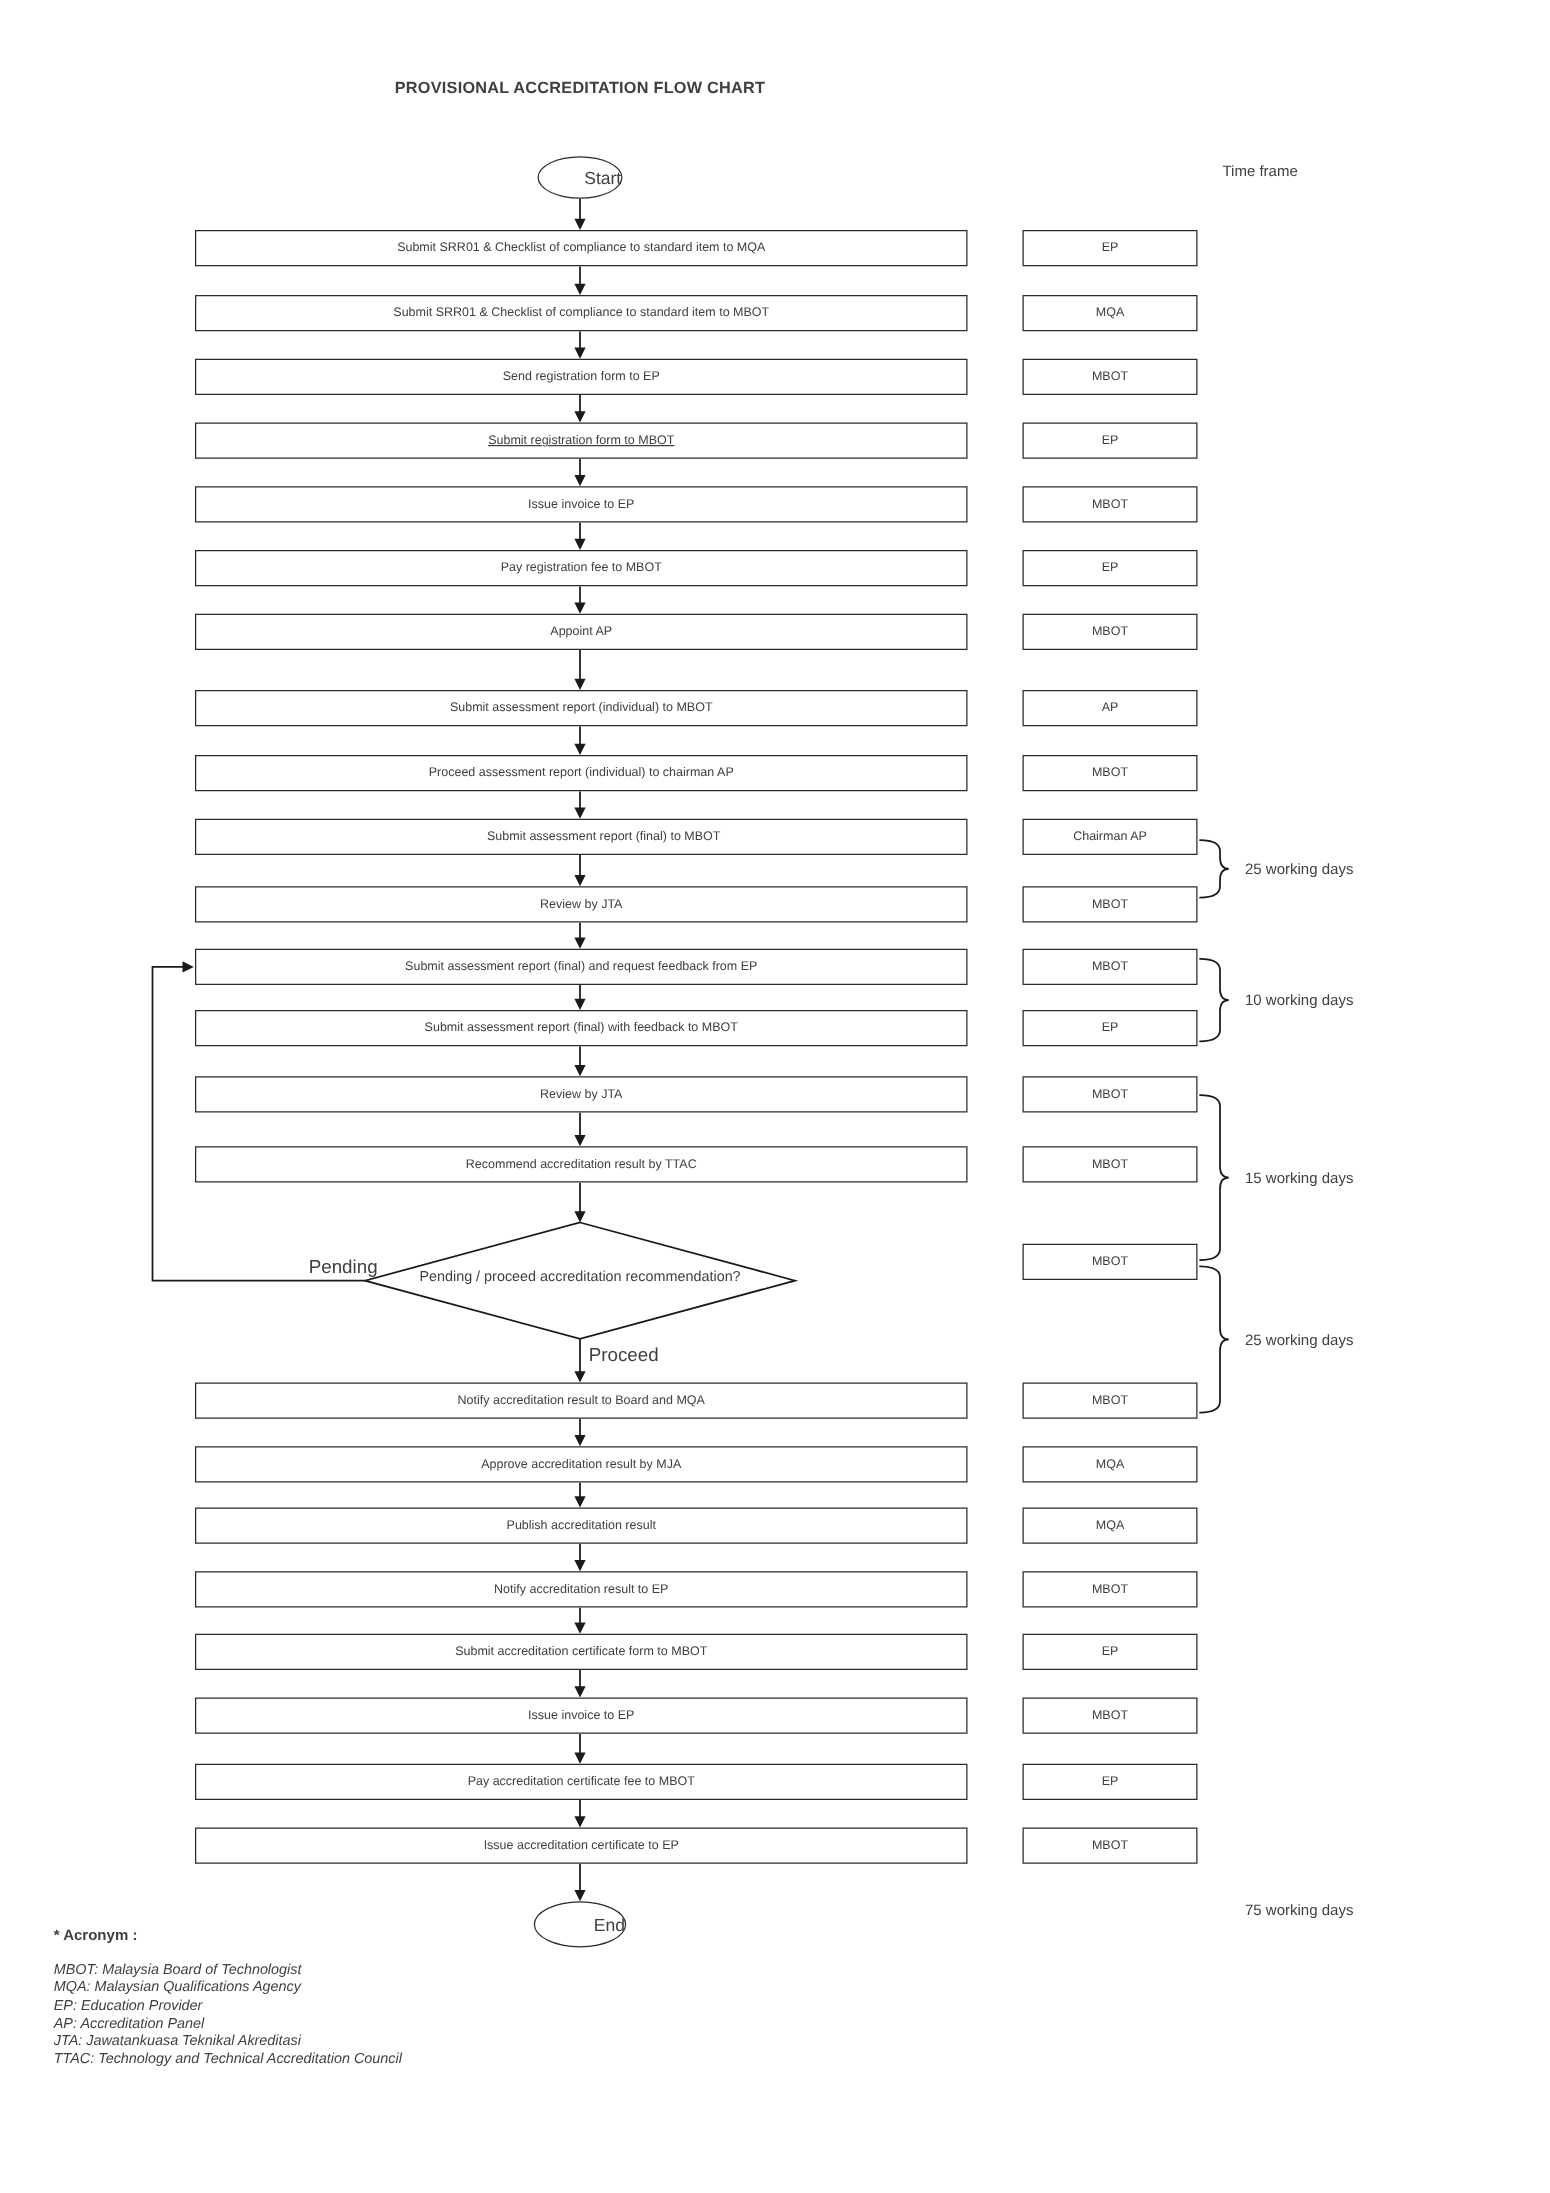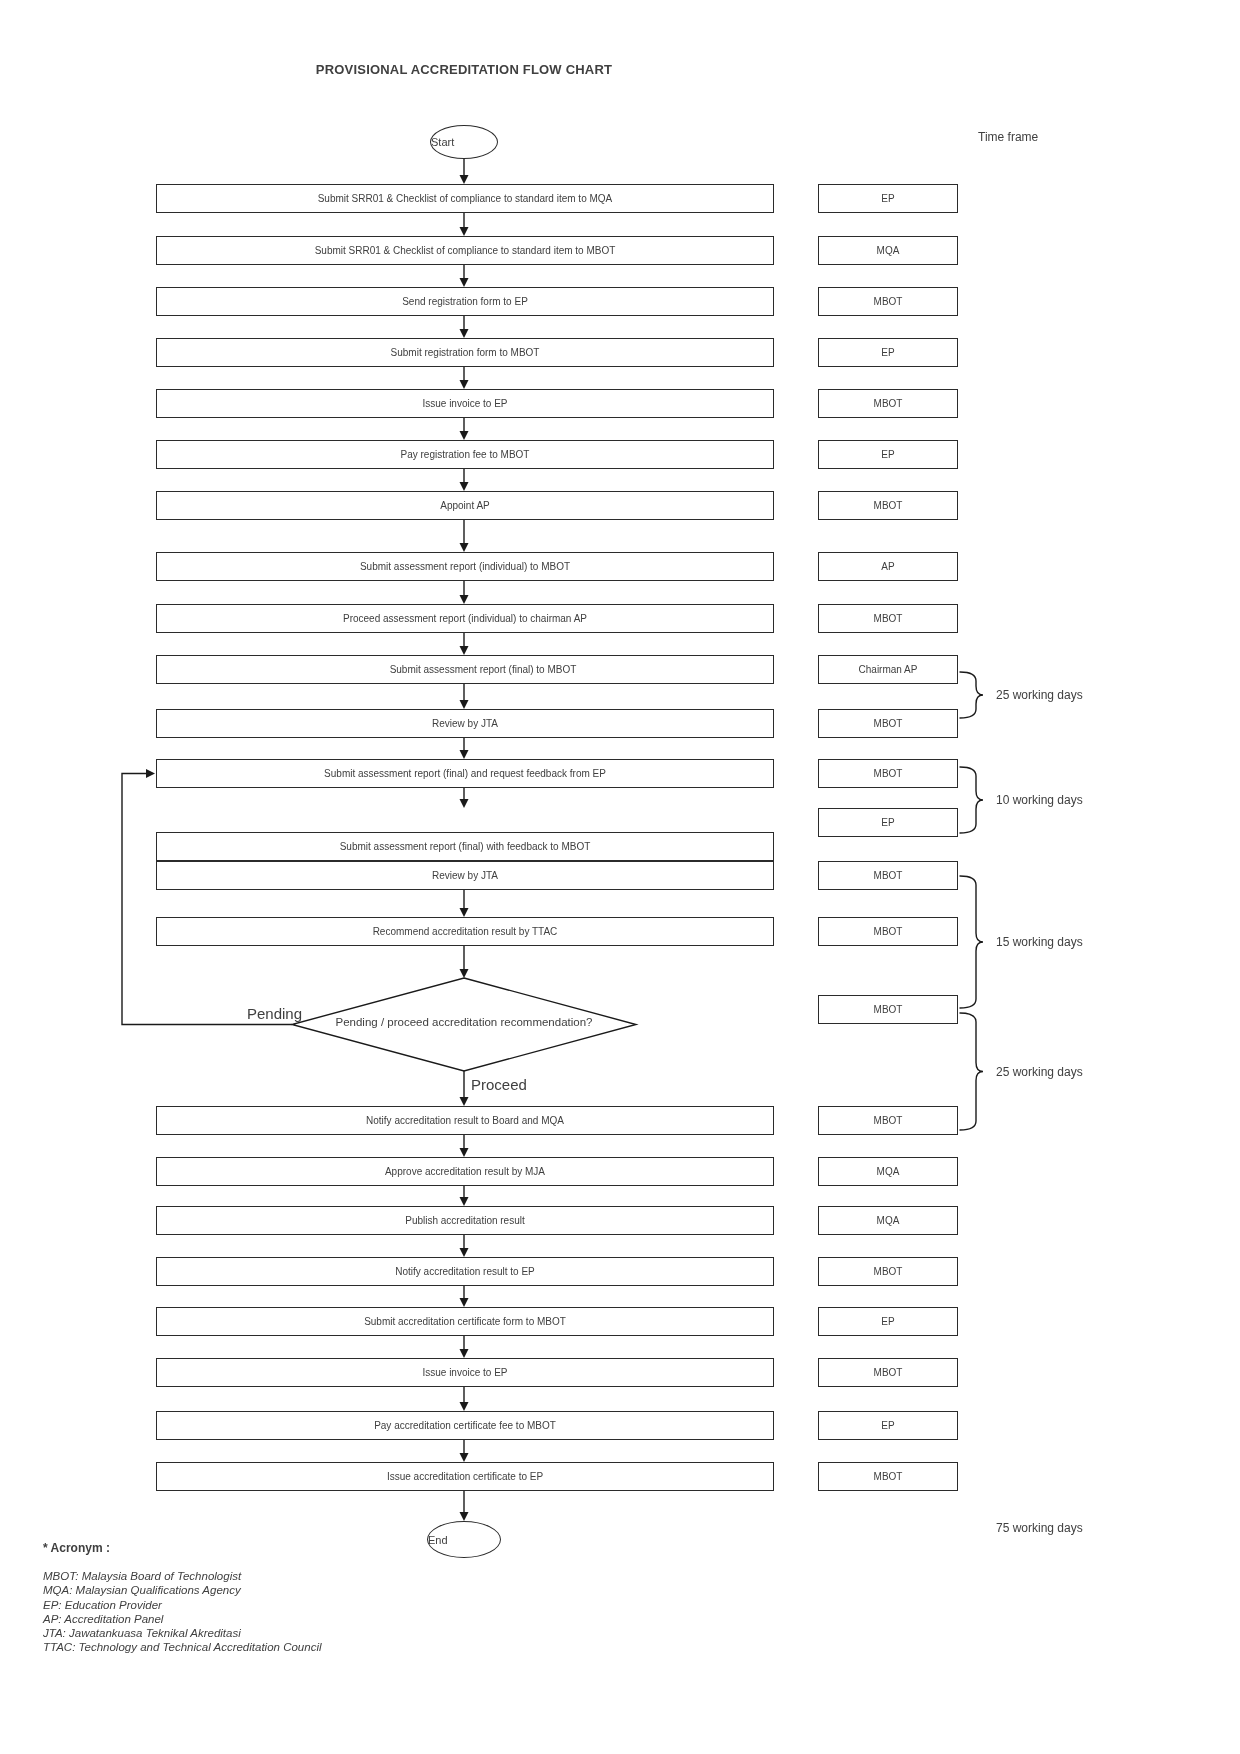--- a/index.html
+++ b/index.html
@@ -4,21 +4,21 @@
 <style>
   html,body{margin:0;padding:0;background:#fff;}
   #page{position:relative;width:1240px;height:1754px;background:#ffffff;
         font-family:"Liberation Sans",sans-serif;color:#404040;overflow:hidden;}
   .box{position:absolute;box-sizing:border-box;background:#fff;border:1.5px solid #2b2b2b;
        display:flex;align-items:center;justify-content:center;text-align:center;
        font-size:10px;line-height:1.1;}
   .flow-box{left:156px;width:618px;height:29px;}
   .actor-box{left:818px;width:140px;height:29px;}
   .oval{position:absolute;box-sizing:border-box;background:#fff;border:1.5px solid #2b2b2b;
-        border-radius:50%;display:flex;align-items:center;justify-content:flex-start;font-size:11px;}
+        border-radius:50%;display:flex;align-items:center;justify-content:flex-end;font-size:14px;}
   .lbl{position:absolute;white-space:nowrap;}
   #title{left:278px;top:62px;width:372px;text-align:center;font-weight:bold;font-size:13px;letter-spacing:.2px;}
   #timeframe-head{left:978px;top:130px;font-size:12px;}
   .tf-label{font-size:12px;}
   #decision-label{position:absolute;left:284px;top:1016px;width:360px;text-align:center;font-size:11.5px;}
   .branch-label{font-size:15px;}
   #wires{position:absolute;left:0;top:0;}
   #acronym-head{left:43px;top:1541px;font-size:12px;font-weight:bold;}
   #acronym-list{position:absolute;left:43px;top:1569px;font-size:11.5px;font-style:italic;line-height:14.3px;}
 </style>
@@ -93,39 +93,39 @@
     <span>Start</span>
   </div>
 
   <div id="rows-layer">
       <div class="box flow-box" style="top: 184px;">Submit SRR01 &amp; Checklist of compliance to standard item to MQA</div>
       <div class="box actor-box" style="top: 184px;">EP</div>
       <div class="box flow-box" style="top: 236px;">Submit SRR01 &amp; Checklist of compliance to standard item to MBOT</div>
       <div class="box actor-box" style="top: 236px;">MQA</div>
       <div class="box flow-box" style="top: 287px;">Send registration form to EP</div>
       <div class="box actor-box" style="top: 287px;">MBOT</div>
-      <div class="box flow-box" style="top: 338px;">Submit registration form to MBOT</div>
+      <div class="box flow-box" style="top: 338px; text-decoration: underline;">Submit registration form to MBOT</div>
       <div class="box actor-box" style="top: 338px;">EP</div>
       <div class="box flow-box" style="top: 389px;">Issue invoice to EP</div>
       <div class="box actor-box" style="top: 389px;">MBOT</div>
       <div class="box flow-box" style="top: 440px;">Pay registration fee to MBOT</div>
       <div class="box actor-box" style="top: 440px;">EP</div>
       <div class="box flow-box" style="top: 491px;">Appoint AP</div>
       <div class="box actor-box" style="top: 491px;">MBOT</div>
       <div class="box flow-box" style="top: 552px;">Submit assessment report (individual) to MBOT</div>
       <div class="box actor-box" style="top: 552px;">AP</div>
       <div class="box flow-box" style="top: 604px;">Proceed assessment report (individual) to chairman AP</div>
       <div class="box actor-box" style="top: 604px;">MBOT</div>
       <div class="box flow-box" style="top: 655px; padding-left: 36px;">Submit assessment report (final) to MBOT</div>
       <div class="box actor-box" style="top: 655px;">Chairman AP</div>
       <div class="box flow-box" style="top: 709px;">Review by JTA</div>
       <div class="box actor-box" style="top: 709px;">MBOT</div>
       <div class="box flow-box" style="top: 759px;">Submit assessment report (final) and request feedback from EP</div>
       <div class="box actor-box" style="top: 759px;">MBOT</div>
-      <div class="box flow-box" style="top: 832px;">Submit assessment report (final) with feedback to MBOT</div>
+      <div class="box flow-box" style="top: 808px;">Submit assessment report (final) with feedback to MBOT</div>
       <div class="box actor-box" style="top: 808px;">EP</div>
       <div class="box flow-box" style="top: 861px;">Review by JTA</div>
       <div class="box actor-box" style="top: 861px;">MBOT</div>
       <div class="box flow-box" style="top: 917px;">Recommend accreditation result by TTAC</div>
       <div class="box actor-box" style="top: 917px;">MBOT</div>
       <div class="box actor-box" style="top: 995px;">MBOT</div>
       <div class="box flow-box" style="top: 1106px;">Notify accreditation result to Board and MQA</div>
       <div class="box actor-box" style="top: 1106px;">MBOT</div>
       <div class="box flow-box" style="top: 1157px;">Approve accreditation result by MJA</div>
       <div class="box actor-box" style="top: 1157px;">MQA</div>

